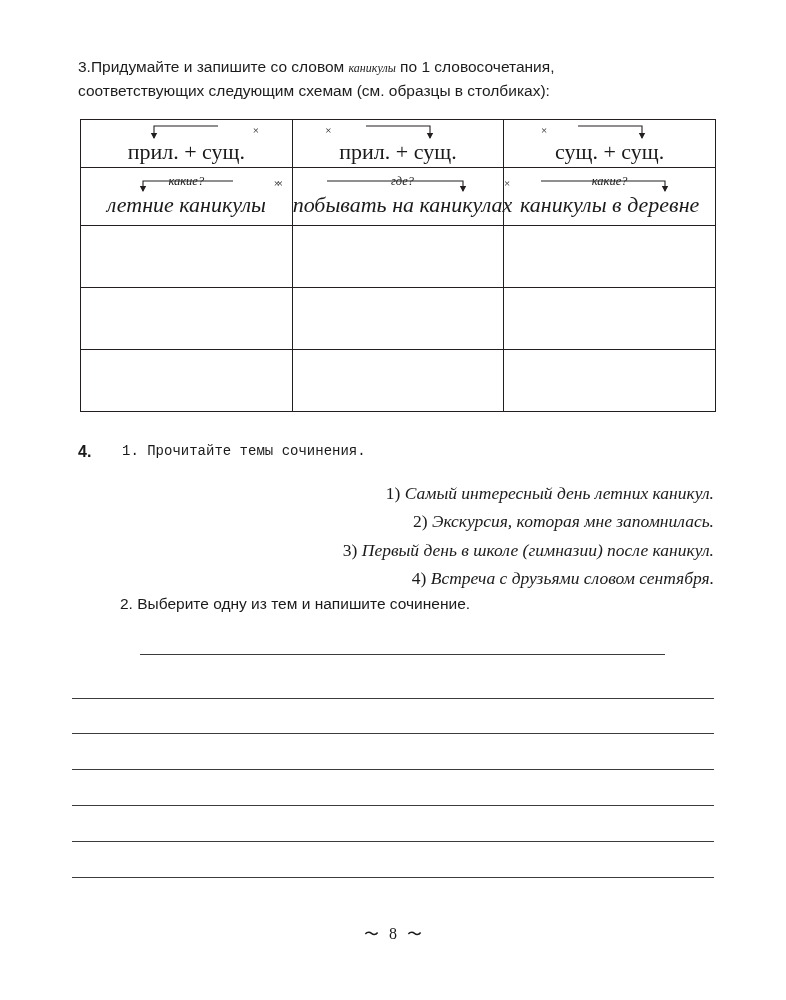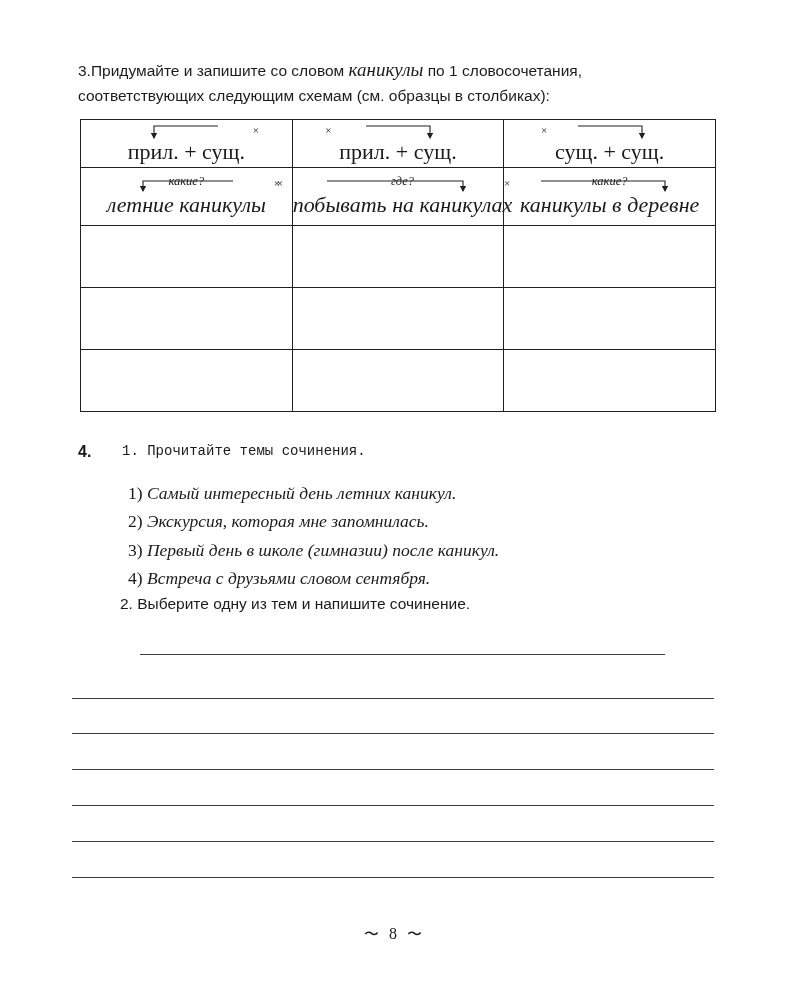--- a/index.html
+++ b/index.html
@@ -35,21 +35,21 @@
     font-size: 15.5px;
     line-height: 1.55;
     color: #1c1c1c;
   }
   .task3-text .num {
     font-family: "Liberation Sans", sans-serif;
   }
   .ital-serif {
     font-family: "Liberation Serif", serif;
     font-style: italic;
-    font-size: 19px;
+    font-size: 12px;
   }
 
   
   .sch-table {
     position: absolute;
     left: 80px;
     top: 119px;
     width: 636px;
     border-collapse: collapse;
     table-layout: fixed;
@@ -126,23 +126,24 @@
   }
   .t4-line1 {
     position: absolute;
     left: 44px;
     top: 0;
     font-size: 14px;
     font-family: Liberation Mono, monospace;
   }
   .t4-list {
     position: absolute;
-    left: 50px;
+    left: 36px;
     top: 36px;
     width: 600px;
+    text-align: right;
   }
   .t4-item {
     font-family: "Liberation Serif", serif;
     font-size: 17.5px;
     line-height: 1.62;
     white-space: nowrap;
   }
   .t4-item .idx { font-style: normal; }
   .t4-item .txt { font-style: italic; }
   .t4-line2 {

